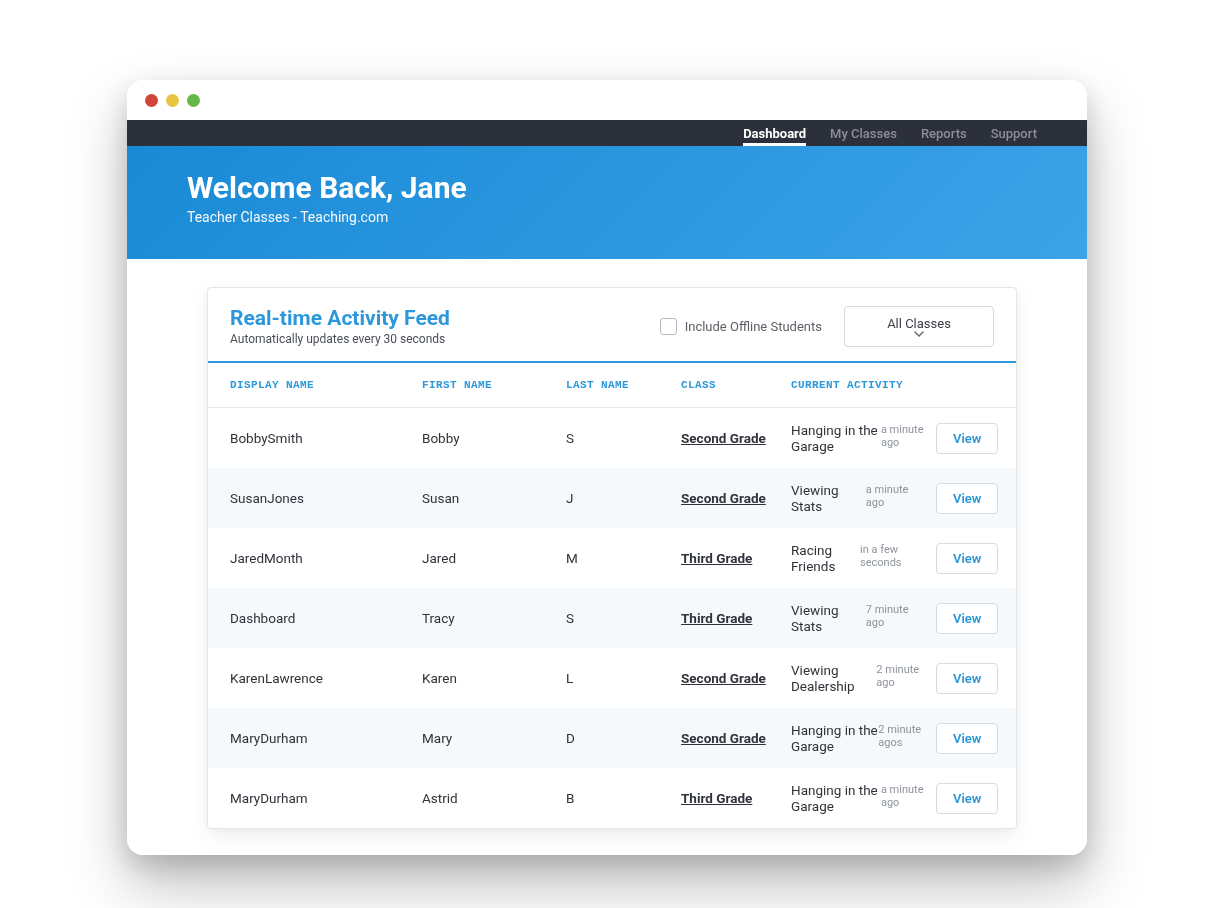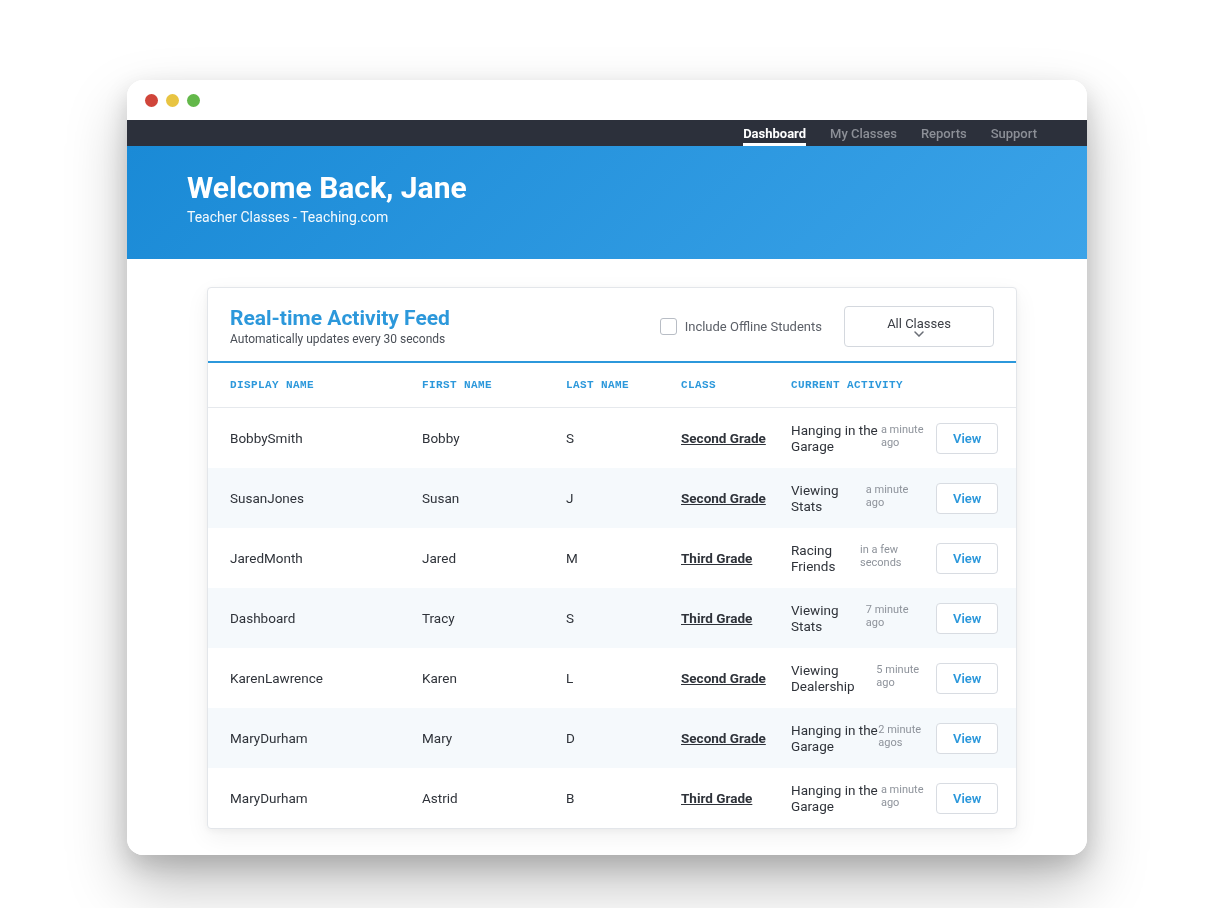--- a/index.html
+++ b/index.html
@@ -314,21 +314,21 @@
       <button class="view-btn">View</button>
     </div>
   </div>
           <div class="row">
     <div class="col-display">KarenLawrence</div>
     <div class="col-first">Karen</div>
     <div class="col-last">L</div>
     <div class="col-class"><span>Second Grade</span></div>
     <div class="col-activity activity-cell">
       <span class="activity-label">Viewing Dealership</span>
-      <span class="activity-time">5 minute ago</span>
+      <span class="activity-time">2 minute ago</span>
     </div>
     <div class="col-action">
       <button class="view-btn">View</button>
     </div>
   </div>
           <div class="row">
     <div class="col-display">MaryDurham</div>
     <div class="col-first">Mary</div>
     <div class="col-last">D</div>
     <div class="col-class"><span>Second Grade</span></div>

